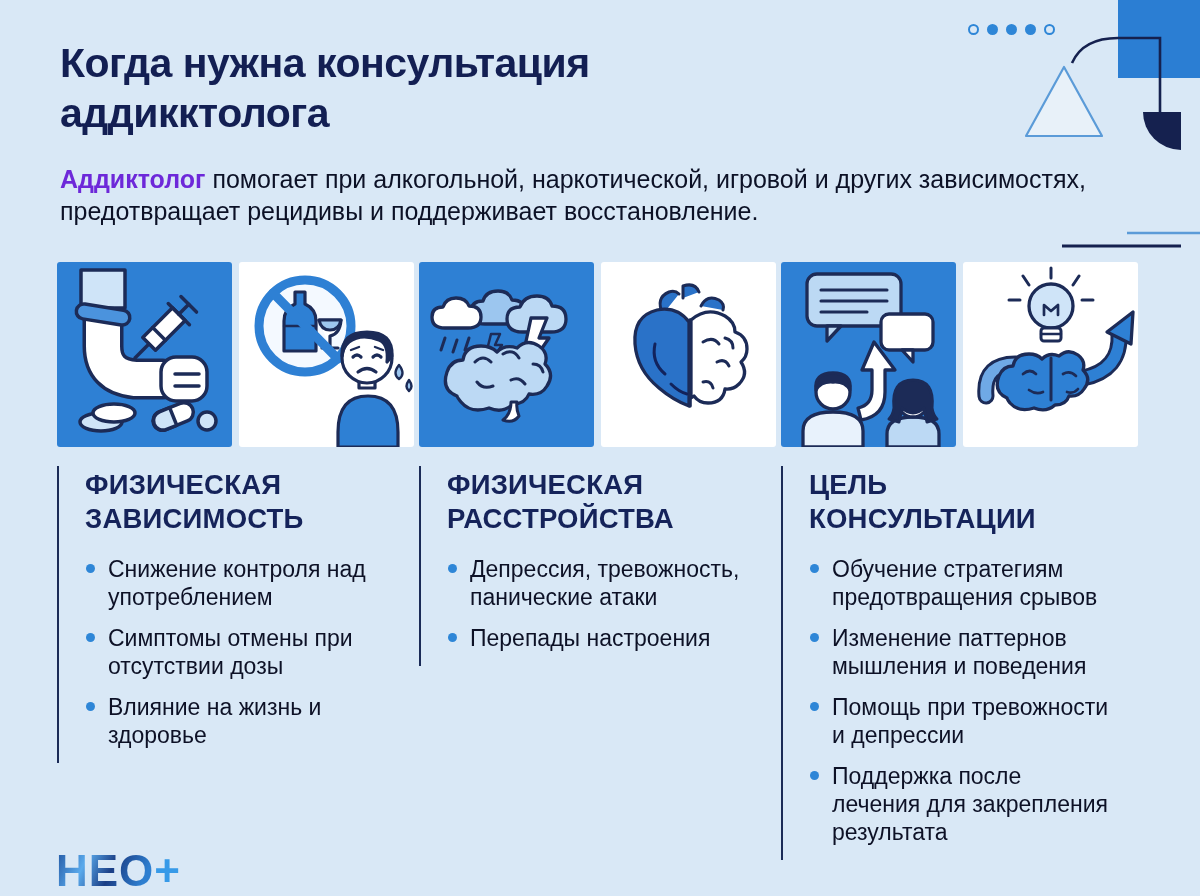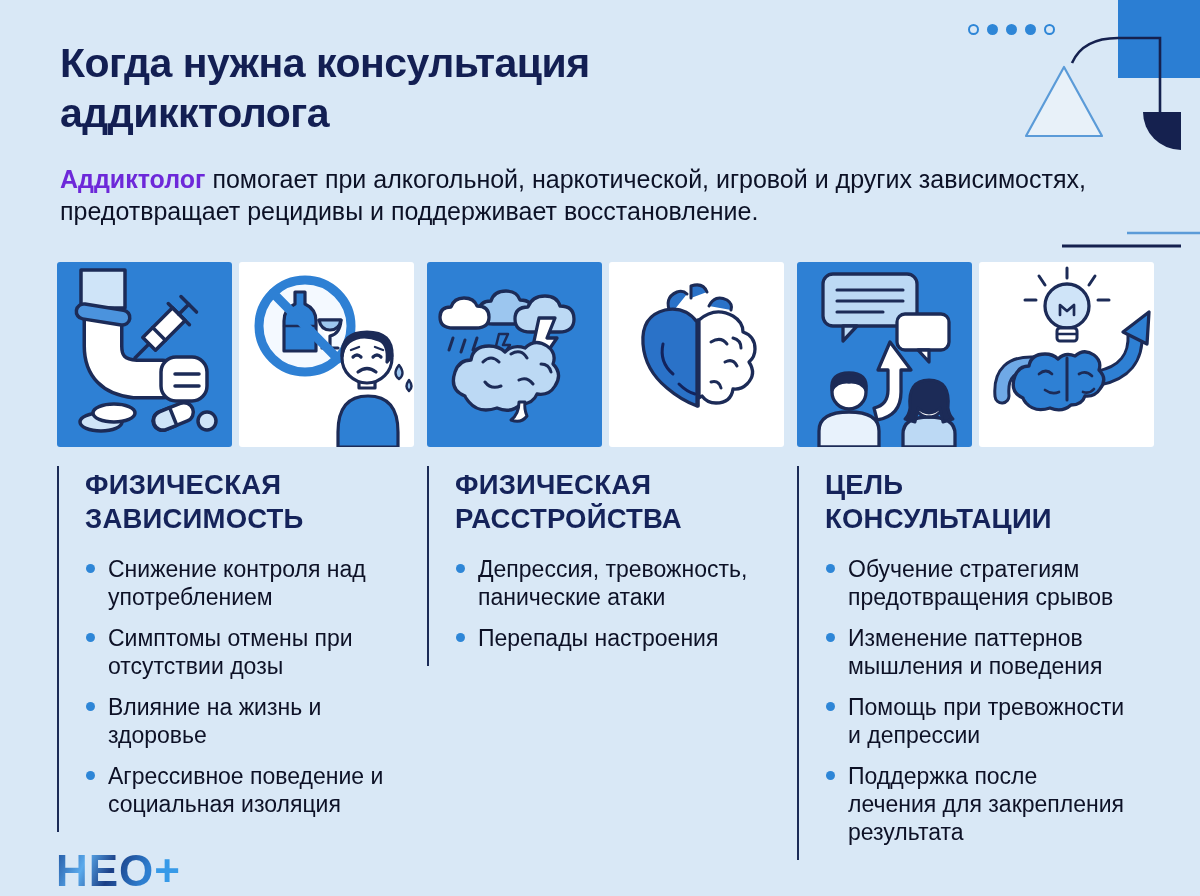--- a/index.html
+++ b/index.html
@@ -26,21 +26,21 @@
   
   .dots { position:absolute; left:968px; top:24px; display:flex; gap:8px; }
   .dot  { width:11px; height:11px; border-radius:50%; }
   .dot.solid { background:#2e86d7; }
   .dot.ring  { border:2.5px solid #2e86d7; background:transparent; }
   .decor-svg { position:absolute; left:950px; top:0; width:250px; height:260px; }
 
   
   .cols {
     position:absolute; left:57px; top:262px;
-    display:flex; gap:13px;
+    display:flex; gap:5px;
   }
   .col { width:357px; }
   .tiles { display:flex; gap:7px; height:185px; }
   .tile  { width:175px; height:185px; border-radius:3px; overflow:hidden; }
   .tile.blue  { background:#2e80d4; }
   .tile.white { background:#ffffff; }
   .tile svg { width:100%; height:100%; display:block; }
 
   .col-body {
     margin-top:19px;
@@ -153,21 +153,20 @@
           </svg>
         </div>
       </div>
       <div class="col-body">
         <h2 class="col-heading">ФИЗИЧЕСКАЯ
 ЗАВИСИМОСТЬ</h2>
         <ul class="bullets">
           <li>Снижение контроля над употреблением</li>
           <li>Симптомы отмены при отсутствии дозы</li>
           <li>Влияние на жизнь и здоровье</li>
-          <li>Агрессивное поведение и социальная изоляция</li>
         </ul>
       </div>
     </div>
 
     <div class="col">
       <div class="tiles">
         <div class="tile blue">
           <svg viewBox="0 0 175 185" role="img" aria-label="storm-brain-icon">
             <g stroke="#1c2b57" stroke-width="3.3" fill="none" stroke-linecap="round" stroke-linejoin="round">
               <path d="M66 62 q-14 0 -14 -12 q0 -11 12 -11 q3 -10 15 -10 q11 0 14 9 q13 0 13 12 q0 12 -14 12 z" fill="#9cc6ef"></path>

